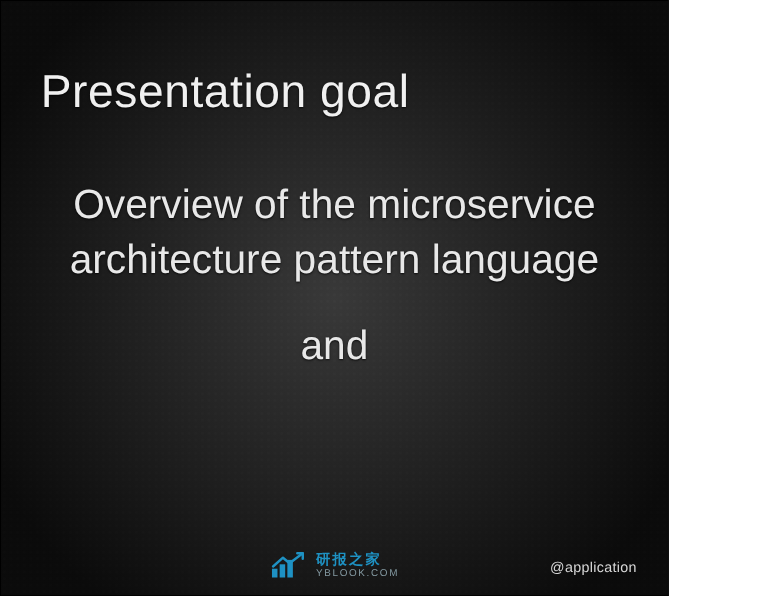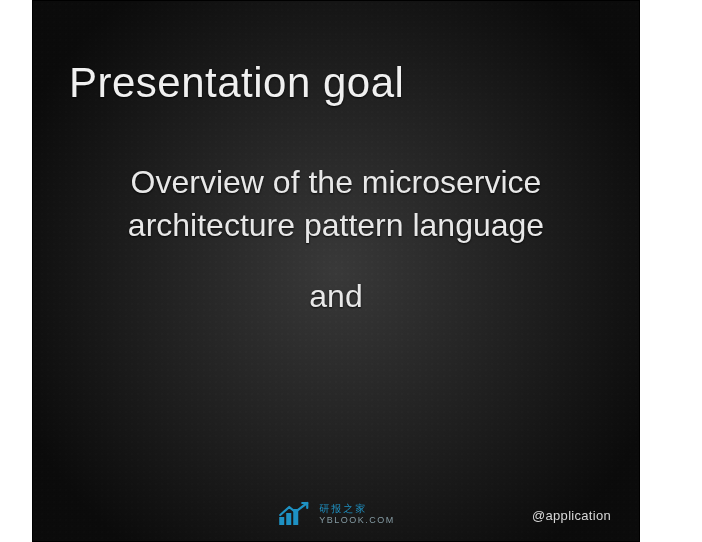--- a/index.html
+++ b/index.html
@@ -14,42 +14,41 @@
     width: 608px;
     height: 542px;
     background-color: #1a1a1a;
     background-image:
       radial-gradient(circle at center, rgba(60,60,60,0.9) 0%, rgba(10,10,10,0.95) 85%),
       radial-gradient(circle, #3a3a3a 1px, transparent 1.6px);
     background-size: 100% 100%, 6px 6px;
     background-position: center, 0 0;
     border: 1px solid #000;
     color: #eaeaea;
-    margin-left: 32px;
   }
   .title {
     position: absolute;
     top: 58px;
     left: 36px;
     font-size: 42px;
     font-weight: 200;
     letter-spacing: 0.5px;
     color: #f0f0f0;
     text-shadow: 0 1px 2px rgba(0,0,0,0.8);
   }
   .body {
     position: absolute;
     top: 160px;
     left: 0;
     right: 0;
     padding: 0 60px;
     text-align: center;
   }
   .body-line {
-    font-size: 32px;
+    font-size: 37px;
     line-height: 1.35;
     font-weight: 200;
     color: #e8e8e8;
     text-shadow: 0 1px 2px rgba(0,0,0,0.8);
     margin-bottom: 28px;
   }
   .body-line.and {
     margin-bottom: 28px;
   }
   .handle {
@@ -76,22 +75,22 @@
     height: 26px;
     position: relative;
   }
   .wm-icon svg { display: block; }
   .wm-text {
     display: flex;
     flex-direction: column;
     line-height: 1;
   }
   .wm-cn {
-    font-size: 10px;
-    font-weight: 400;
+    font-size: 13px;
+    font-weight: 700;
     color: #1f9fd6;
     letter-spacing: 2px;
   }
   .wm-en {
     font-size: 9px;
     color: #8fa7b0;
     letter-spacing: 1.5px;
     margin-top: 2px;
     text-align: center;
   }

